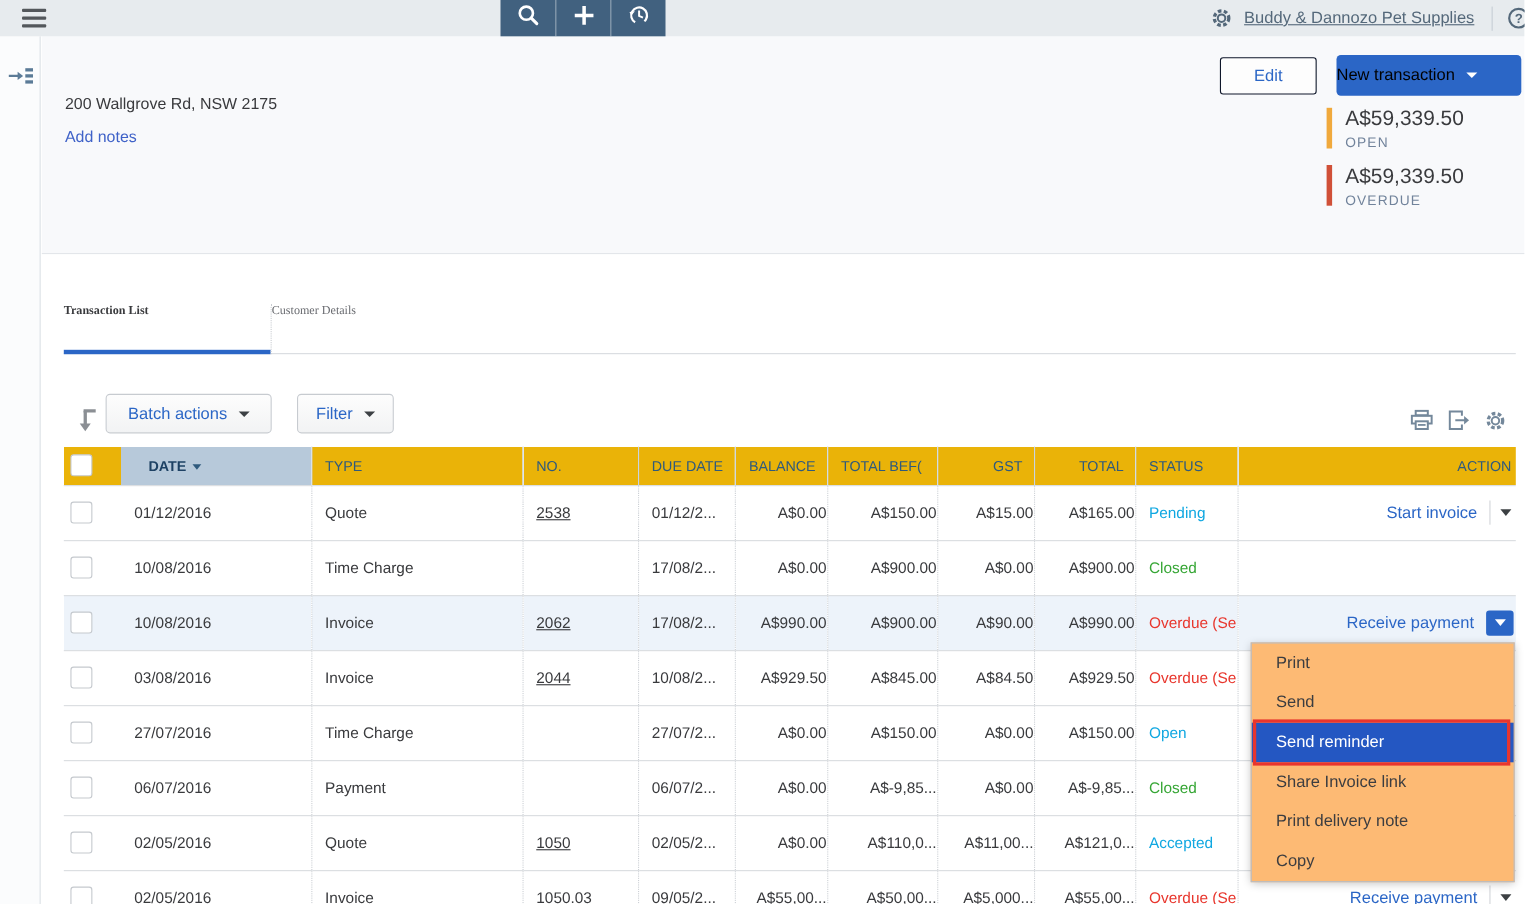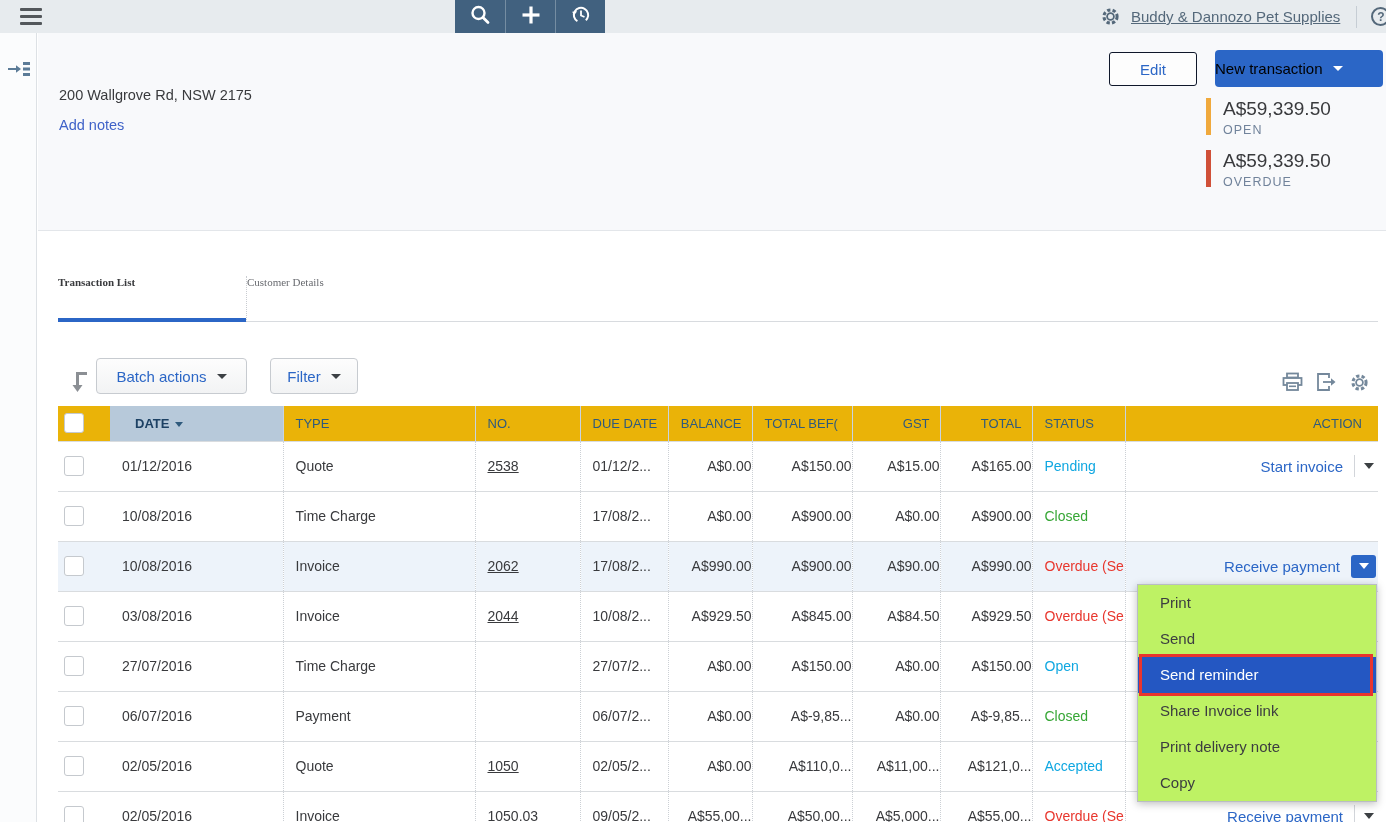--- a/index.html
+++ b/index.html
@@ -80,21 +80,21 @@
   th .cb { margin-top:0; }
   .date-caret { display:inline-block; margin-left:6px; width:0; height:0; border-left:4px solid transparent; border-right:4px solid transparent; border-top:5px solid #2f5a7d; vertical-align:middle; }
   .action-flex { display:flex; align-items:center; justify-content:flex-end; }
   .action-link { color:#2b66c6; font-size:15px; cursor:pointer; }
   .action-sep { width:1px; height:22px; background:#d2d5da; margin:0 9px 0 11px; }
   .action-caret-plain { width:0; height:0; border-left:5px solid transparent; border-right:5px solid transparent; border-top:6px solid #3c4043; margin-right:4px; cursor:pointer; }
   .action-caret-open { width:25px; height:23px; background:#2b66c6; border-radius:3px; margin:0 2px 0 11px; display:flex; align-items:center; justify-content:center; cursor:pointer; }
   .action-caret-open i { width:0; height:0; border-left:5px solid transparent; border-right:5px solid transparent; border-top:6px solid #ffffff; }
 
   
-  .action-menu { position:absolute; left:1137px; top:584px; width:240px; background:#bef264; border:1px solid #b9bdc3; box-shadow:0 2px 8px rgba(0,0,0,.25); z-index:30; }
+  .action-menu { position:absolute; left:1137px; top:584px; width:240px; background:#fdba74; border:1px solid #b9bdc3; box-shadow:0 2px 8px rgba(0,0,0,.25); z-index:30; }
   .menu-item { height:36px; line-height:36px; padding-left:22px; font-size:15px; color:#3c3d40; cursor:pointer; white-space:nowrap; overflow:hidden; }
   .menu-item.sel { background:#2457c2; color:#ffffff; }
   .annotation-box { position:absolute; left:1px; top:69px; width:234px; height:42px; border:3px solid #e8352e; pointer-events:none; z-index:5; }
 </style>
 </head>
 <body>
 
 <div id="app">
 
   <div class="topbar">
@@ -242,21 +242,21 @@
             </th>
           <th class="th-date no-sep"><span>DATE</span><span class="date-caret"></span></th>
           <th><span>TYPE</span></th>
           <th><span>NO.</span></th>
           <th><span>DUE DATE</span></th>
           <th class="r"><span>BALANCE</span></th>
           <th><span>TOTAL BEF(</span></th>
           <th class="r"><span>GST</span></th>
           <th class="r"><span>TOTAL</span></th>
           <th><span>STATUS</span></th>
-          <th class="r" style="padding-right:16px"><span>ACTION</span></th>
+          <th class="r" style="padding-right:4px"><span>ACTION</span></th>
         </tr>
       </thead>
       <tbody>
           <tr>
             <td class="no-sep" style="padding-left: 0px;">
               <div class="cb"></div>
             </td>
             <td class="c-date no-sep">01/12/2016</td>
             <td class="c-type">Quote</td>
             <td class="c-no">2538</td>

